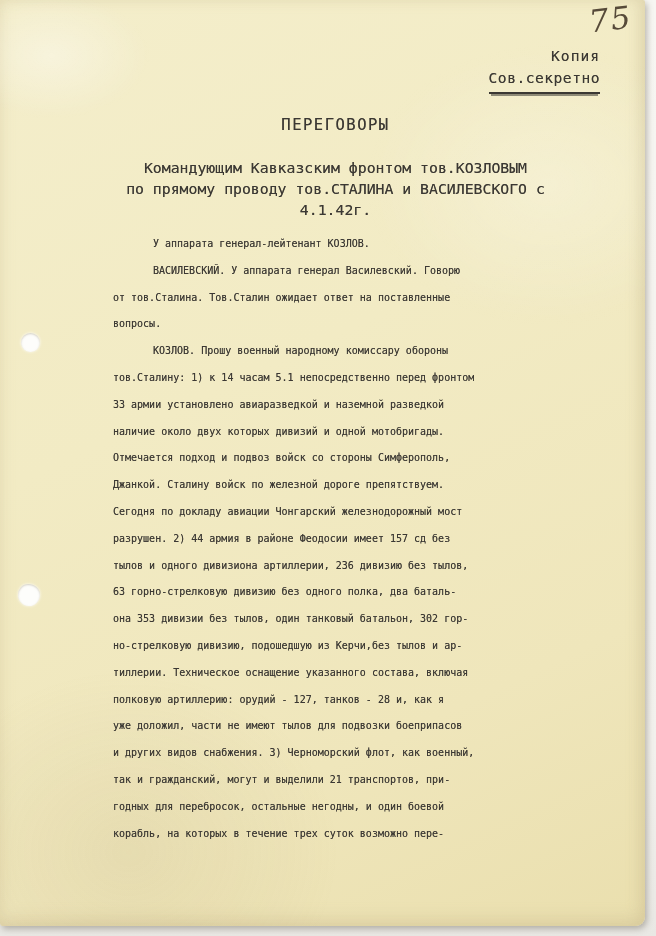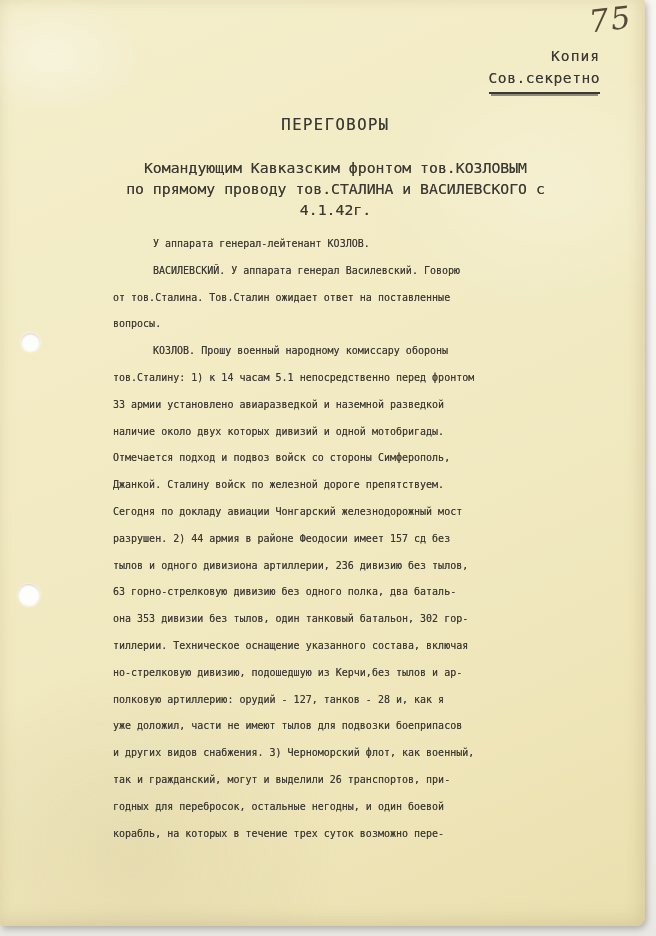--- a/index.html
+++ b/index.html
@@ -114,24 +114,24 @@
         <div class="line">тов.Сталину: 1) к 14 часам 5.1 непосредственно перед фронтом</div>
         <div class="line">33 армии установлено авиаразведкой и наземной разведкой</div>
         <div class="line">наличие около двух которых дивизий и одной мотобригады.</div>
         <div class="line">Отмечается подход и подвоз войск со стороны Симферополь,</div>
         <div class="line">Джанкой. Сталину войск по железной дороге препятствуем.</div>
         <div class="line">Сегодня по докладу авиации Чонгарский железнодорожный мост</div>
         <div class="line">разрушен. 2) 44 армия в районе Феодосии имеет 157 сд без</div>
         <div class="line">тылов и одного дивизиона артиллерии, 236 дивизию без тылов,</div>
         <div class="line">63 горно-стрелковую дивизию без одного полка, два баталь-</div>
         <div class="line">она 353 дивизии без тылов, один танковый батальон, 302 гор-</div>
+        <div class="line">но-стрелковую дивизию, подошедшую из Керчи,без тылов и ар-</div>
         <div class="line">тиллерии. Техническое оснащение указанного состава, включая</div>
-        <div class="line">но-стрелковую дивизию, подошедшую из Керчи,без тылов и ар-</div>
         <div class="line">полковую артиллерию: орудий - 127, танков - 28 и, как я</div>
         <div class="line">уже доложил, части не имеют тылов для подвозки боеприпасов</div>
         <div class="line">и других видов снабжения. 3) Черноморский флот, как военный,</div>
-        <div class="line">так и гражданский, могут и выделили 26 транспортов, при-</div>
+        <div class="line">так и гражданский, могут и выделили 21 транспортов, при-</div>
         <div class="line">годных для перебросок, остальные негодны, и один боевой</div>
         <div class="line">корабль, на которых в течение трех суток возможно пере-</div>
       </div>
 
   </div>
 </div>
 
 </body></html>

